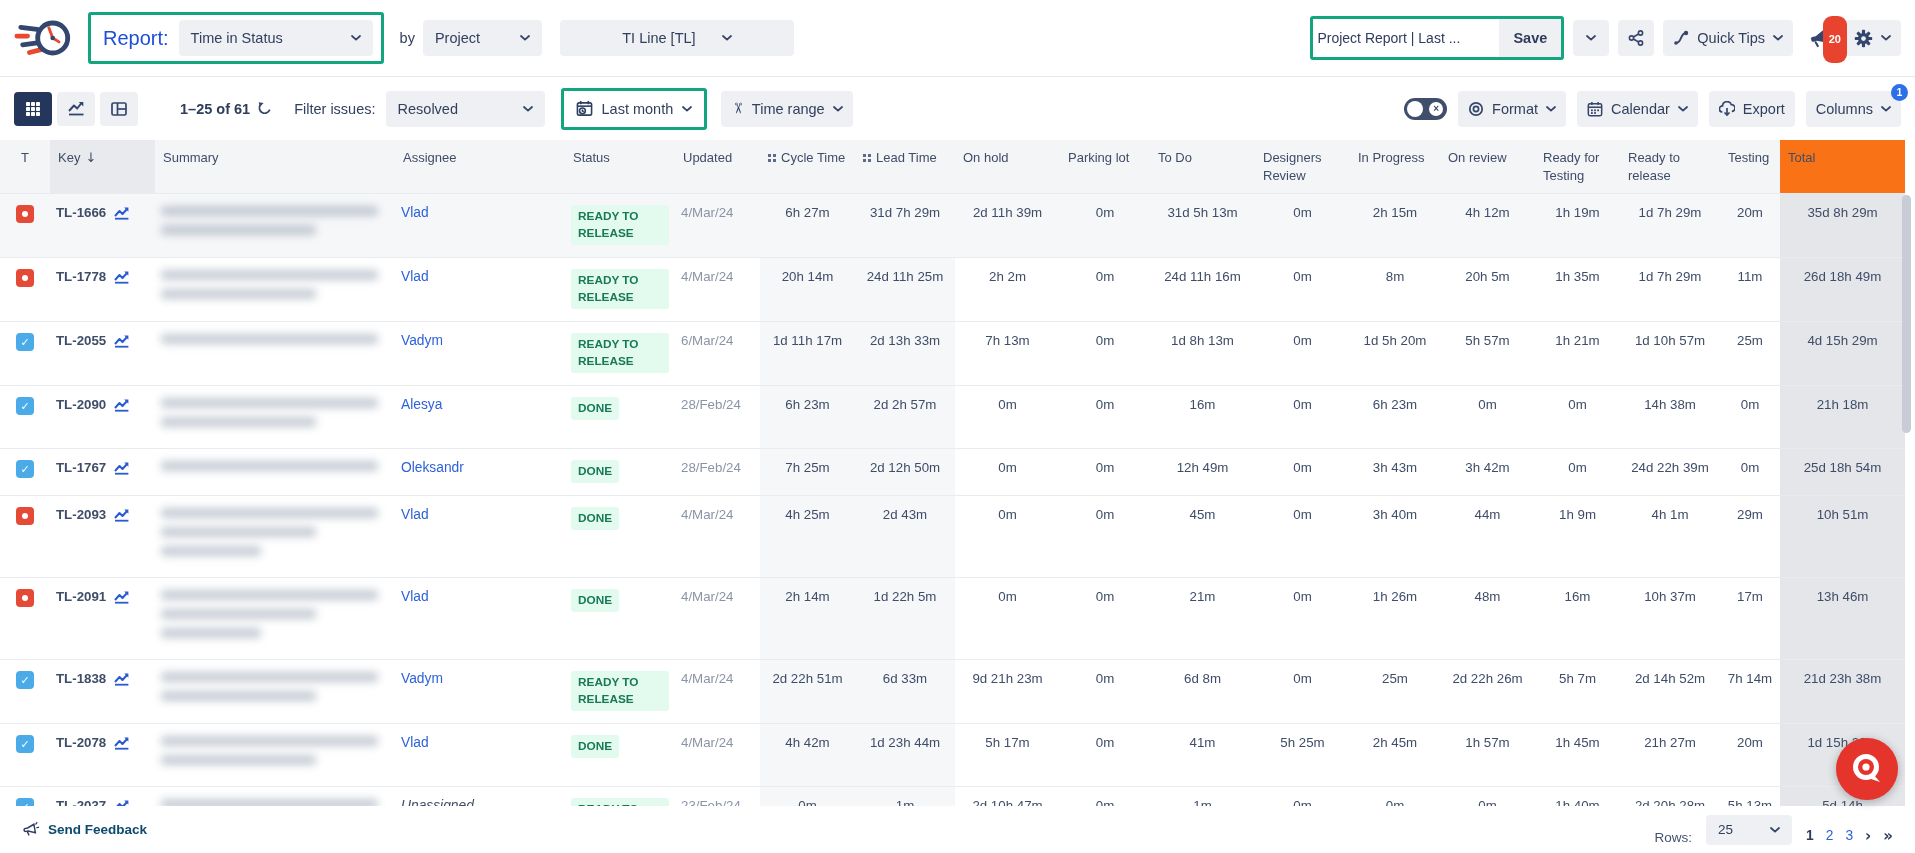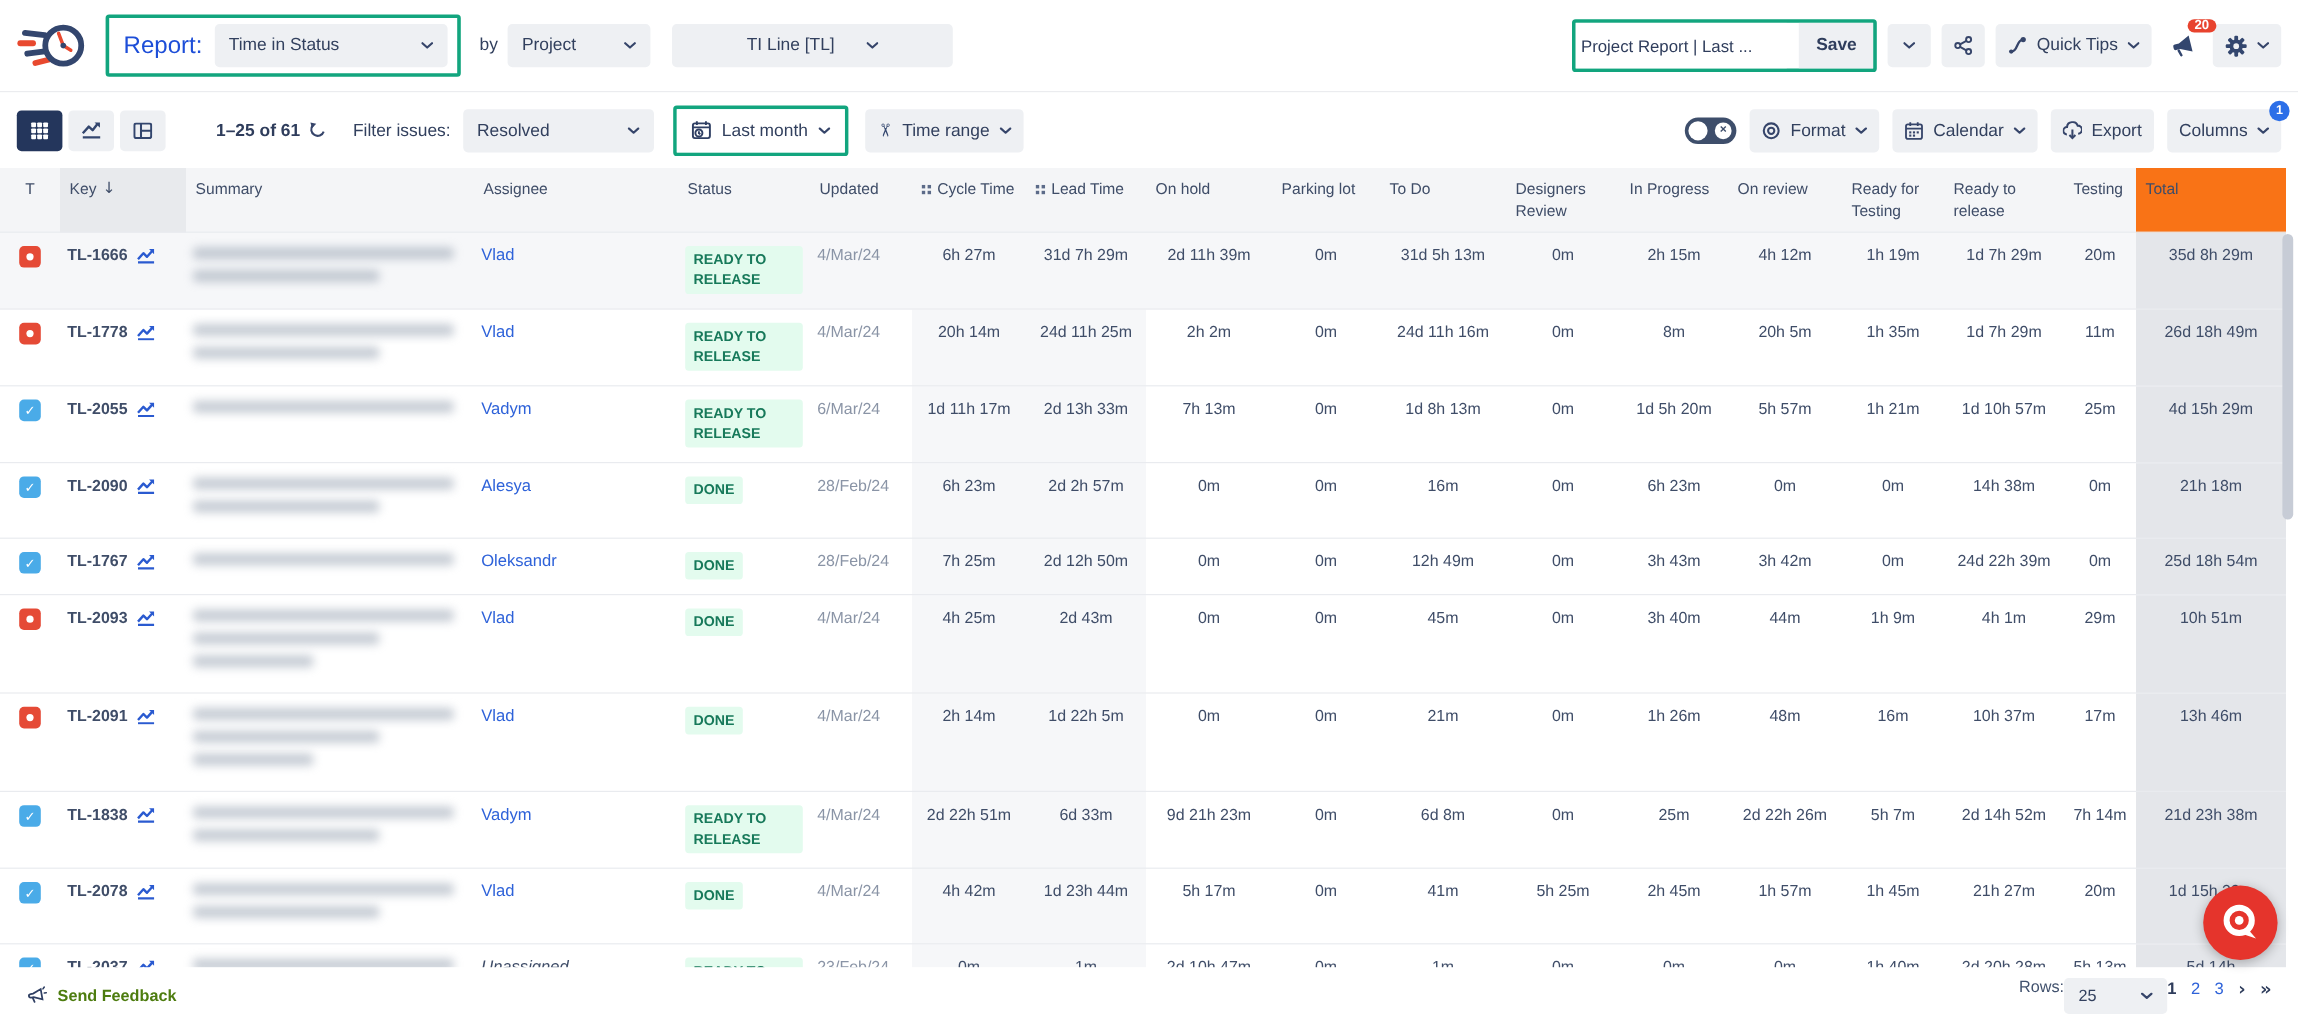--- a/index.html
+++ b/index.html
@@ -23,21 +23,21 @@
   .report-name-box{padding:0;overflow:hidden;}
   .report-name-input{width:168px;height:38px;display:flex;align-items:center;padding:0 4px;
                      font-size:14px;color:#2f3d5c;background:#fff;white-space:nowrap;}
   .save-btn{height:38px;display:flex;align-items:center;padding:0 14px;background:#eef0f3;
             font-size:14.5px;color:#2f3d5c;font-weight:600;cursor:pointer;}
   .icon-btn{background:#eef0f3;border-radius:4px;height:36px;min-width:36px;display:flex;
             align-items:center;justify-content:center;gap:8px;padding:0 10px;box-sizing:border-box;
             font-size:14.5px;color:#32405e;cursor:pointer;}
   .bell-wrap{position:relative;padding:0 6px;cursor:pointer;}
   .badge-red{position:absolute;top:-12px;right:-12px;background:#e8432e;color:#fff;font-size:11px;
-             font-weight:700;border-radius:9px;padding:0 6px;line-height:1;margin-left:16px;}
+             font-weight:700;border-radius:9px;padding:18px 6px;line-height:1;margin-left:16px;}
   
   .toolbar{position:absolute;top:77px;left:0;right:0;height:63px;display:flex;align-items:center;
            padding:0 14px;box-sizing:border-box;background:#fff;}
   .views{display:flex;gap:5px;}
   .view-btn{width:38px;height:34px;border-radius:4px;background:#eef0f3;display:flex;
             align-items:center;justify-content:center;cursor:pointer;}
   .view-btn.active{background:#24365c;}
   .count{margin-left:42px;font-size:14.5px;font-weight:700;color:#2f3d5c;display:flex;align-items:center;gap:7px;}
   .filter-label{margin-left:22px;font-size:14.5px;color:#32405e;}
   .dd-filter{width:135px;margin-left:10px;}
@@ -80,22 +80,22 @@
   .blur-line{height:10px;background:#97a2b1;border-radius:3px;filter:blur(4px);opacity:.55;margin:0 0 9px;}
   .blur-line.w0{width:95%;}.blur-line.w1{width:68%;}.blur-line.w2{width:44%;}
   .assignee{color:#2e62d9;font-size:13.8px;cursor:pointer;}
   .assignee.unassigned{color:#3f4d68;font-style:italic;}
   .status-badge{display:inline-block;background:#e3fbee;color:#17795a;font-weight:700;font-size:11.8px;
                 line-height:17px;padding:3px 7px;border-radius:3px;max-width:93px;}
   .td-updated{color:#8a94a6;white-space:nowrap;}
   
   .footer{position:absolute;left:0;right:0;top:806px;bottom:0;background:#fff;display:flex;
           align-items:center;padding:0 22px;box-sizing:border-box;z-index:5;}
-  .feedback{display:flex;align-items:center;gap:8px;font-size:13.5px;font-weight:600;color:#4d7c0f;cursor:pointer;}
-  .footer-right{margin-left:auto;display:flex;align-items:flex-start;}
+  .feedback{display:flex;align-items:center;gap:8px;font-size:13.5px;font-weight:600;color:#0c4a6e;cursor:pointer;}
+  .footer-right{margin-left:auto;display:flex;align-items:flex-end;gap:14px;}
   .rows-label{font-size:13.5px;color:#42526e;}
   .dd.small{height:30px;width:62px;font-size:13.5px;}
   .pages{display:flex;align-items:center;gap:12px;font-size:13.8px;}
   .page{color:#2e62d9;cursor:pointer;}
   .page.current{color:#2f3d5c;font-weight:700;cursor:default;}
   .page-chev{color:#2f3d5c;font-weight:700;font-size:15px;cursor:pointer;font-family:"DejaVu Sans",sans-serif;}
   
   .scroll-thumb{position:absolute;right:4px;top:195px;width:9px;height:238px;border-radius:5px;
                 background:#c7ccd6;z-index:6;cursor:pointer;}
   .fab{position:absolute;left:1836px;top:738px;width:62px;height:62px;border-radius:50%;background:#e5342c;

